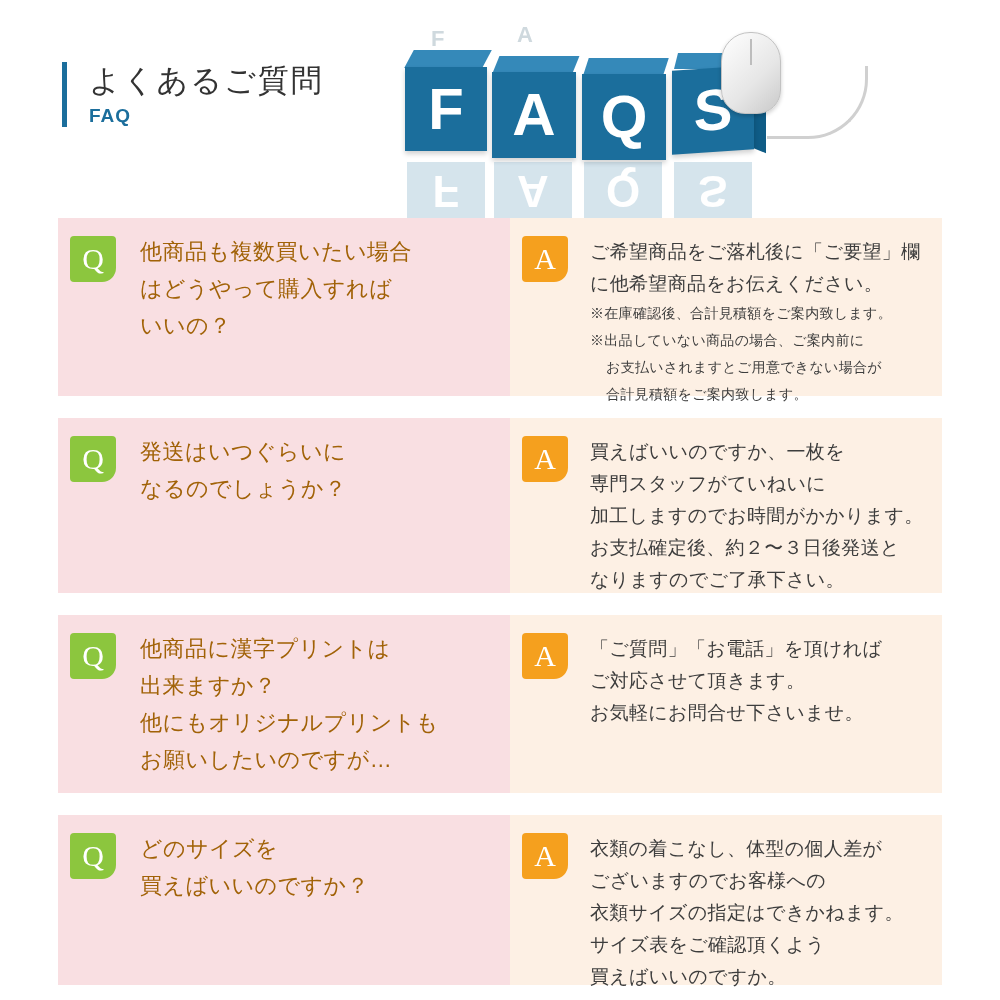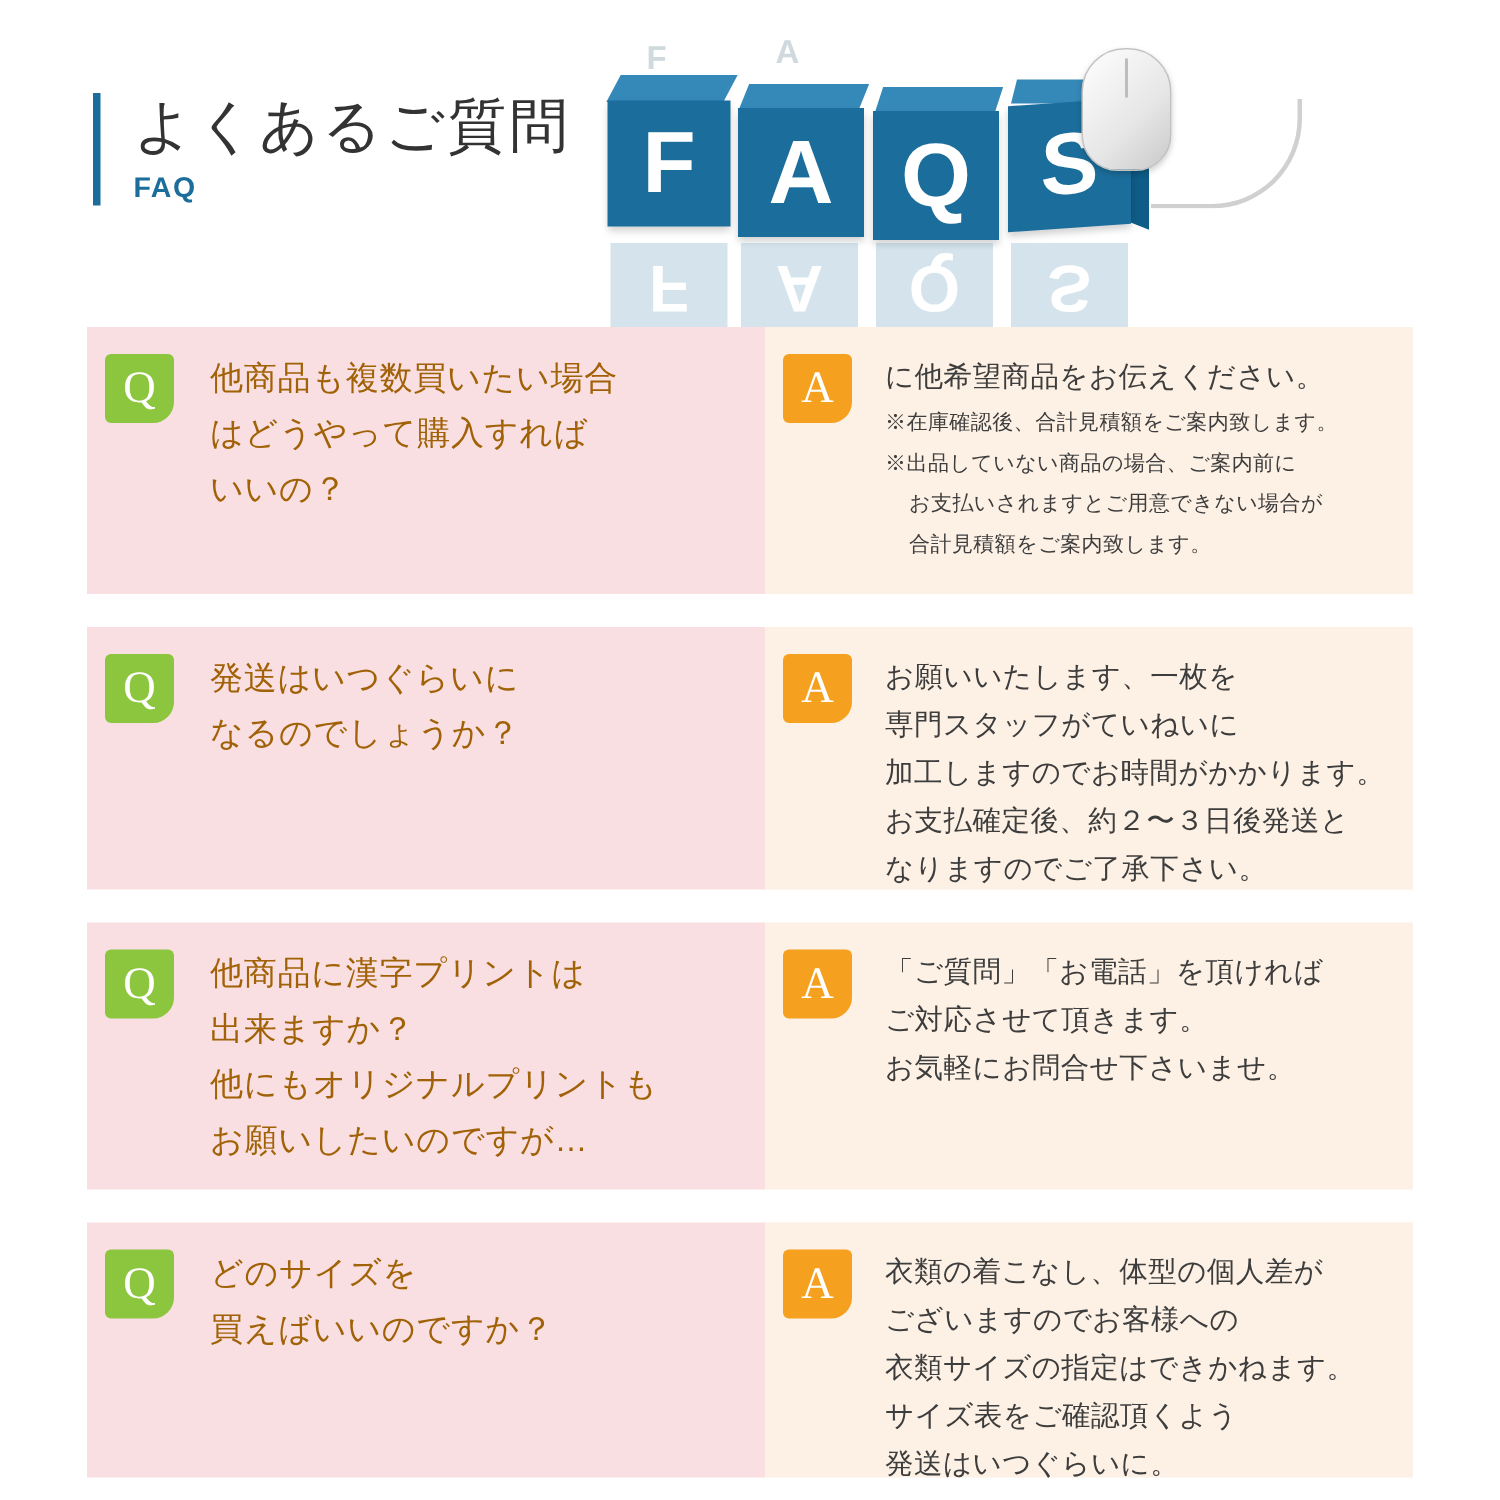--- a/index.html
+++ b/index.html
@@ -27,21 +27,21 @@
     height: 205px;
   }
   .title-block {
     position: absolute;
     left: 62px;
     top: 62px;
     padding-left: 22px;
     border-left: 5px solid #1b6e9c;
   }
   .title-ja {
-    font-size: 39px;
+    font-size: 31px;
     letter-spacing: 2px;
     color: #333333;
     line-height: 1.2;
     white-space: nowrap;
   }
   .title-en {
     font-size: 19px;
     font-weight: bold;
     color: #1b6e9c;
     letter-spacing: 1px;
@@ -337,40 +337,41 @@
       <div class="q-arrow"></div>
       <div class="a-panel"></div>
       <div class="badge badge-q">Q</div>
       <div class="badge badge-a">A</div>
       <div class="q-text">
         <span class="a-line">他商品も複数買いたい場合</span>
         <span class="a-line">はどうやって購入すれば</span>
         <span class="a-line">いいの？</span>
       </div>
       <div class="a-text">
+        <span class="a-line">ご希望商品をご落札後に「ご要望」欄</span>
         <span class="a-line">に他希望商品をお伝えください。</span>
         <span class="small">※在庫確認後、合計見積額をご案内致します。</span>
         <span class="small">※出品していない商品の場合、ご案内前に</span>
         <span class="small indent">お支払いされますとご用意できない場合が</span>
         <span class="small indent">合計見積額をご案内致します。</span>
       </div>
     </div>
 
     <div class="faq-row row-2">
       <div class="q-panel"></div>
       <div class="q-arrow"></div>
       <div class="a-panel"></div>
       <div class="badge badge-q">Q</div>
       <div class="badge badge-a">A</div>
       <div class="q-text">
         <span class="a-line">発送はいつぐらいに</span>
         <span class="a-line">なるのでしょうか？</span>
       </div>
       <div class="a-text">
-        <span class="a-line">お願いいたします、一枚を</span>
+        <span class="a-line">買えばいいのですか、一枚を</span>
         <span class="a-line">専門スタッフがていねいに</span>
         <span class="a-line">加工しますのでお時間がかかります。</span>
         <span class="a-line">お支払確定後、約２〜３日後発送と</span>
         <span class="a-line">なりますのでご了承下さい。</span>
       </div>
     </div>
 
     <div class="faq-row row-3">
       <div class="q-panel"></div>
       <div class="q-arrow"></div>
@@ -398,18 +399,18 @@
       <div class="badge badge-a">A</div>
       <div class="q-text">
         <span class="a-line">どのサイズを</span>
         <span class="a-line">買えばいいのですか？</span>
       </div>
       <div class="a-text">
         <span class="a-line">衣類の着こなし、体型の個人差が</span>
         <span class="a-line">ございますのでお客様への</span>
         <span class="a-line">衣類サイズの指定はできかねます。</span>
         <span class="a-line">サイズ表をご確認頂くよう</span>
-        <span class="a-line">発送はいつぐらいに。</span>
+        <span class="a-line">買えばいいのですか。</span>
       </div>
     </div>
 
   </div>
 </div>
 
 </body></html>

